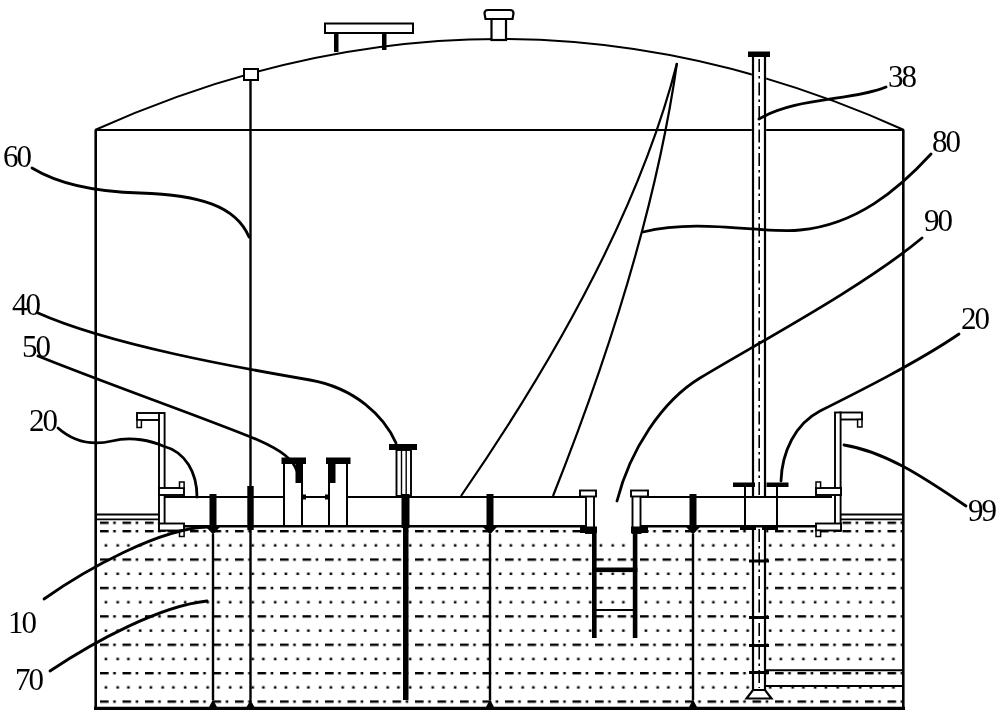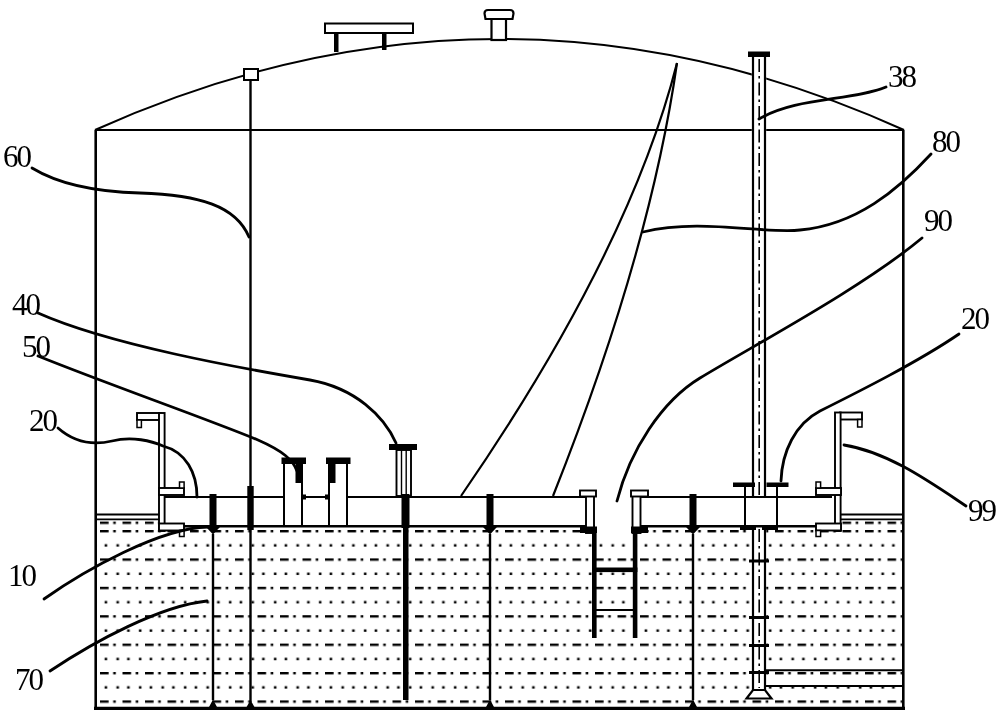--- a/index.html
+++ b/index.html
@@ -202,21 +202,21 @@
         <path d="M 959,334 C 918,362 858,392 820,411 C 795,424 782,452 781,481"></path>
         <path d="M 966,506 C 930,482 888,452 844,445"></path>
       </g>
 </svg>
 
 <div id="labels">
       <div class="ref-label" style="left: 3px; top: 141px;">60</div>
       <div class="ref-label" style="left: 12px; top: 289px; text-align: center;">40</div>
       <div class="ref-label" style="left: 10px; top: 331px; margin-left: 12px;">50</div>
       <div class="ref-label" style="left: 29px; top: 405px;">20</div>
-      <div class="ref-label" style="left: 8px; top: 560px; text-align: center;">10</div>
+      <div class="ref-label" style="left: 8px; top: 607px; text-align: center;">10</div>
       <div class="ref-label" style="left: 15px; top: 664px;">70</div>
       <div class="ref-label" style="left: 888px; top: 61px;">38</div>
       <div class="ref-label" style="left: 932px; top: 126px;">80</div>
       <div class="ref-label" style="left: 924px; top: 205px;">90</div>
       <div class="ref-label" style="left: 961px; top: 303px;">20</div>
       <div class="ref-label" style="left: 968px; top: 495px;">99</div>
     </div>
 
 </div>
 

